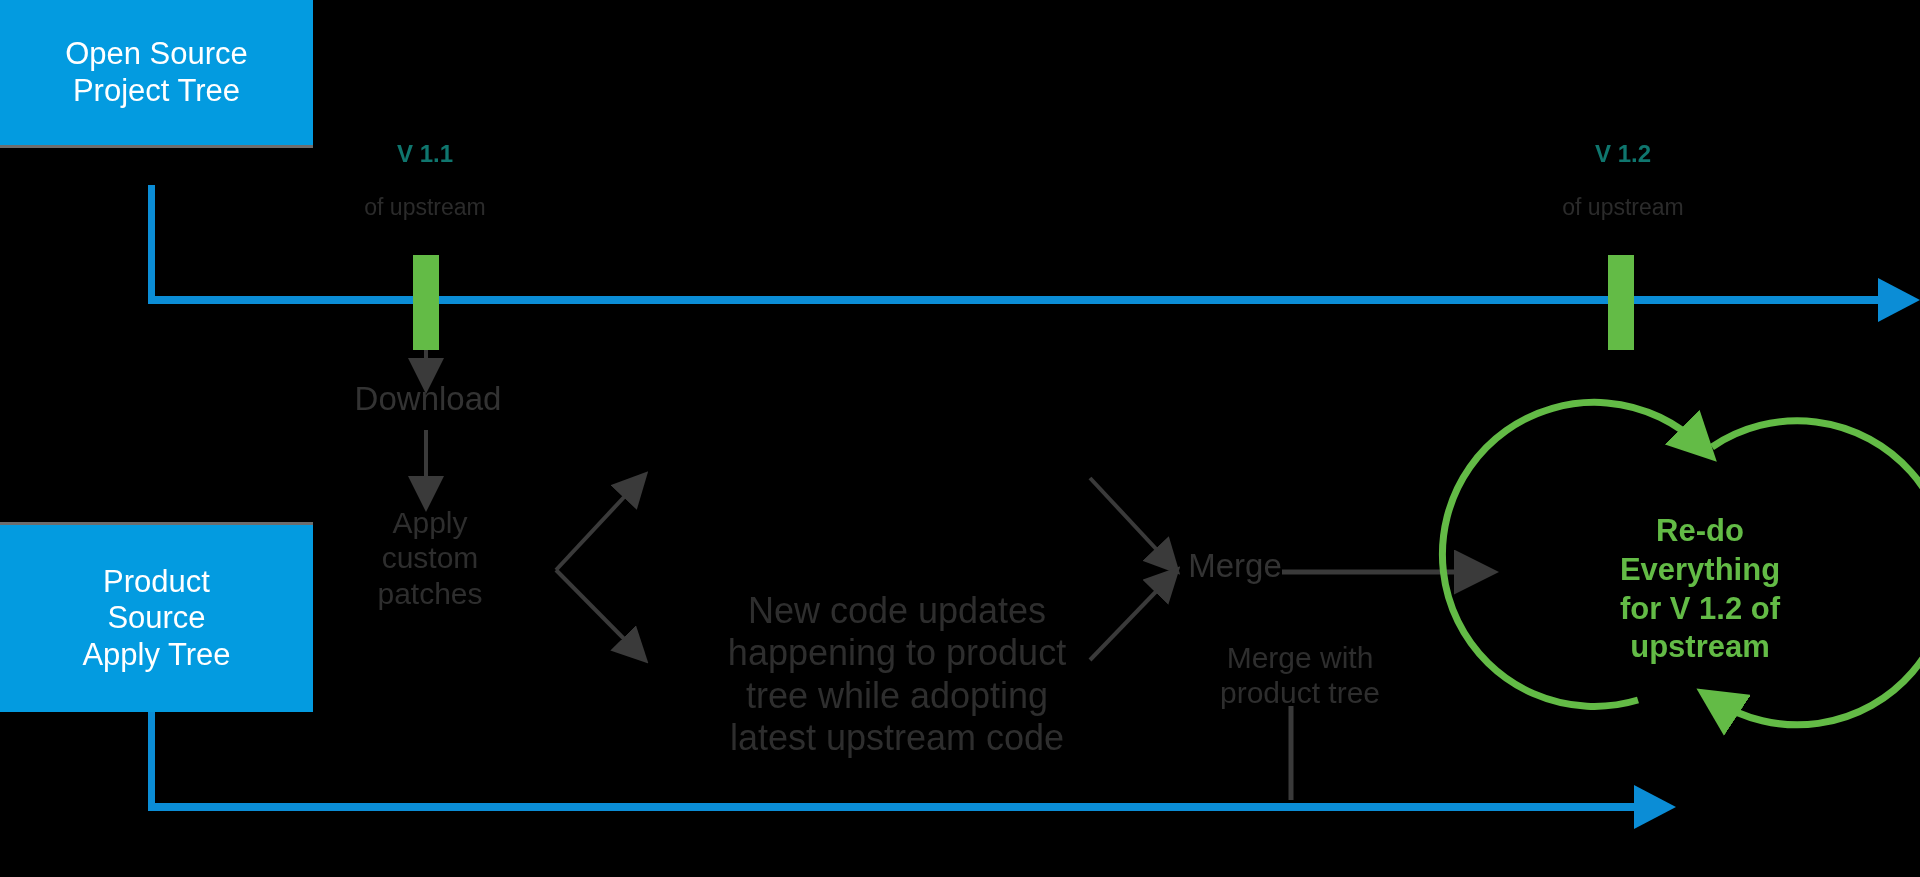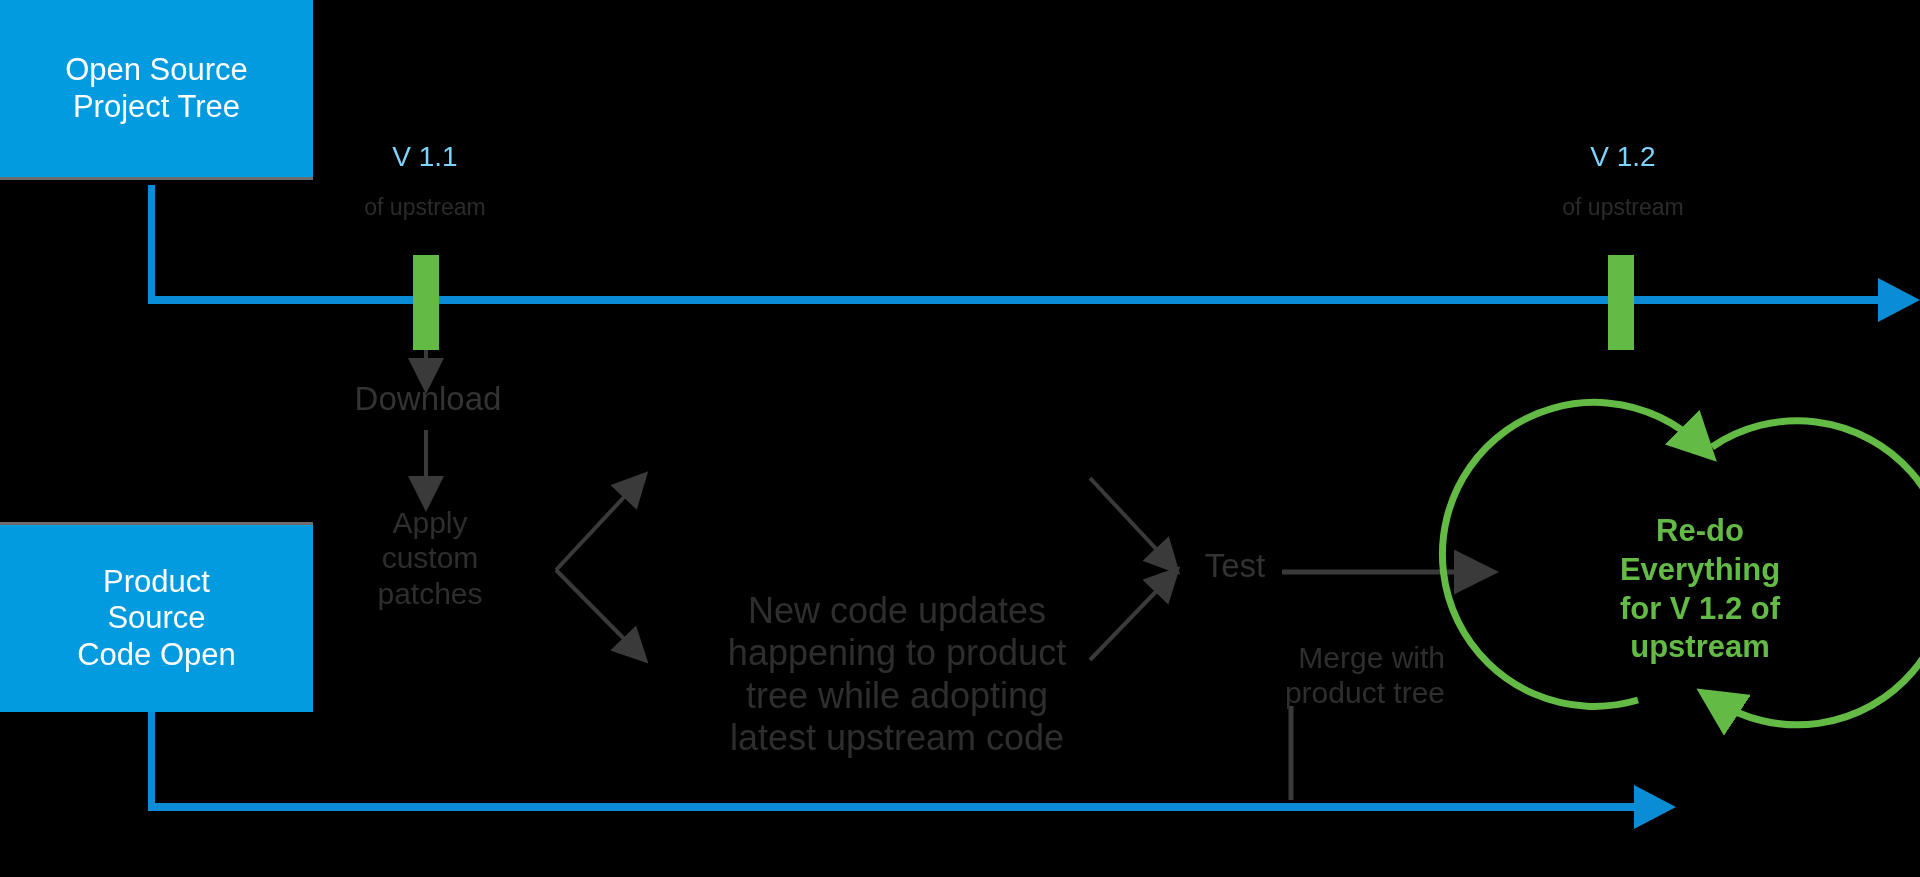--- a/index.html
+++ b/index.html
@@ -16,21 +16,21 @@
     position:absolute;
     background:#039BE0;
     color:#FFFFFF;
     display:flex; align-items:center; justify-content:center;
     text-align:center;
     line-height:1.18;
     font-weight:400;
     white-space:pre-line;
   }
   #box-open-source{
-    left:0px; top:0px; width:313px; height:180px;
+    left:0px; top:0px; width:313px; height:148px;
     font-size:31px;
     border-bottom:3px solid #6d6d6d;
   }
   #box-product{
     left:0px; top:522px; width:313px; height:190px;
     font-size:31px;
     border-top:3px solid #6d6d6d;
   }
 
   
@@ -59,36 +59,36 @@
 
   
   .dim{
     position:absolute;
     color:#303030;
     text-align:center;
     line-height:1.18;
     white-space:pre-line;
     user-select:none;
   }
-  .ver-title{ font-size:28px; font-weight:400; color:#7dd3fc; }
+  .ver-title{ font-size:24px; font-weight:700; color:#0f766e; }
   .ver-sub{ font-size:23px; font-weight:400; color:#2b2b2b; }
 
   #lbl-v11{ left:300px; top:140px; width:250px; }
   #lbl-v11-sub{ left:300px; top:194px; width:250px; }
   #lbl-v12{ left:1498px; top:140px; width:250px; }
   #lbl-v12-sub{ left:1498px; top:194px; width:250px; }
 
   #lbl-download{ left:288px; top:380px; width:280px; font-size:33px; color:#333333; }
   #lbl-apply{ left:310px; top:505px; width:240px; font-size:30px; color:#2e2e2e; }
 
   #lbl-fix{ left:660px; top:363px; width:420px; font-size:30px; color:#2e2e2e; }
   #lbl-newcode{ left:677px; top:590px; width:440px; font-size:36px; color:#2e2e2e; }
 
   #lbl-test{ left:1160px; top:547px; width:150px; font-size:33px; color:#333333; }
-  #lbl-merge{ left:1155px; top:640px; width:290px; font-size:30px; color:#2e2e2e;text-align:right; }
+  #lbl-merge{ left:1155px; top:640px; width:290px; font-size:30px; color:#2e2e2e; }
 
   
   #lbl-redo{
     position:absolute;
     left:1540px; top:512px; width:320px;
     color:#63BB46;
     font-size:31px; font-weight:bold;
     text-align:center; line-height:1.25;
     white-space:pre-line;
     user-select:none;
@@ -149,21 +149,21 @@
       <path d="M1638,700 A152,152 0 1,1 1702,447" marker-end="url(#arrGreen)"></path>
       <path d="M1712,447 A152,152 0 1,1 1714,700" marker-end="url(#arrGreen)"></path>
     </g>
   </svg>
 
   <div class="bluebox" id="box-open-source">Open Source
 Project Tree</div>
 
   <div class="bluebox" id="box-product">Product
 Source
-Code Open</div>
+Apply Tree</div>
 
   <div class="bluestroke" id="conn-open-vert"></div>
   <div class="bluestroke" id="upstream-line"></div>
   <div class="bluestroke" id="conn-product-vert"></div>
   <div class="bluestroke" id="product-line"></div>
   <div id="merge-tick"></div>
 
   <div class="vmarker" id="marker-v11"></div>
   <div class="vmarker" id="marker-v12"></div>
 
@@ -178,21 +178,21 @@
 patches</div>
 
   <div class="dim" id="lbl-download">Download</div>
 
 
   <div class="dim" id="lbl-newcode">New code updates
 happening to product
 tree while adopting
 latest upstream code</div>
 
-  <div class="dim" id="lbl-test">Test</div>
+  <div class="dim" id="lbl-test">Merge</div>
 
   <div class="dim" id="lbl-merge">Merge with
 product tree</div>
 
   <div id="lbl-redo">Re-do
 Everything
 for V 1.2 of
 upstream</div>
 
 </div>

